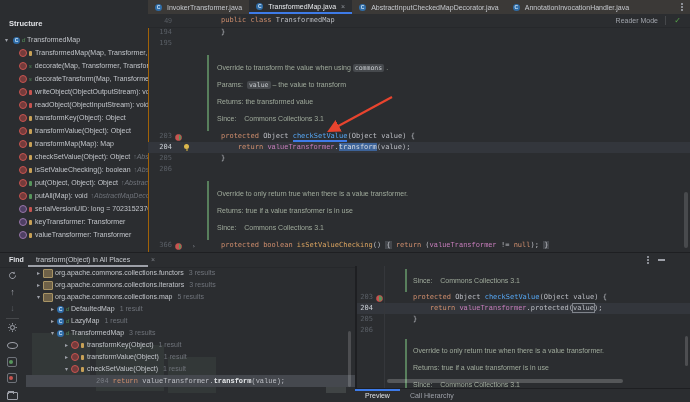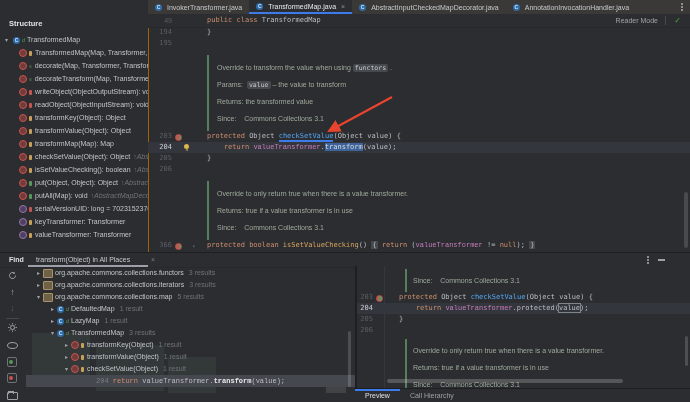--- a/index.html
+++ b/index.html
@@ -42,21 +42,21 @@
   #rm-divider{position:absolute;right:24px;top:2px;width:1px;height:9px;background:#46484B;}
   #rm-check{position:absolute;right:9px;top:0;color:#57A64A;font-size:8px;}
 
   
   .rows{position:absolute;overflow:hidden;}
   #editor-rows{left:0;top:27px;width:558px;height:225px;}
   .code-row{position:relative;height:11px;line-height:11px;font-family:"DejaVu Sans Mono",monospace;}
   .code-row.current{background:#33363C;}
   .gnum{position:absolute;left:4px;width:20px;text-align:right;color:#5A5F66;}
   .current .gnum{color:#CBD0D6;}
-  .code-text{position:absolute;white-space:pre;}
+  .code-text{position:absolute;white-space:pre;margin-left:14px;}
   #editor-rows .code-text{left:59px;}
   .gut-ic{position:absolute;}
   .ic-override{left:27px;top:2.5px;width:5px;height:5px;border-radius:50%;border:1px solid #C75450;background:linear-gradient(90deg,#C75450 50%,#57965C 50%);}
   .ic-bulb{left:36px;top:2px;width:5px;height:5px;border-radius:50%;background:#D9B64C;}
   .ic-bulb::after{content:"";position:absolute;left:1.5px;top:5px;width:2px;height:2px;background:#8A7A40;}
   .fold-arrow{position:absolute;left:44px;color:#9DA0A8;font-size:6px;top:0;}
   .doc-block{border-left:2px solid #587F5C;}
   #editor-rows .doc-block{margin:6px 0 0 59px;padding:4px 0 4px 8px;}
   .doc-line{height:17px;line-height:17px;white-space:pre;font-family:"Liberation Sans","DejaVu Sans",sans-serif;}
 
@@ -188,21 +188,21 @@
     <div id="editor-rows" class="rows">
         <div class="code-row">
           <span class="gnum">194</span>
           <span class="code-text"><span class="tk p">}</span></span>
         </div>
         <div class="code-row">
           <span class="gnum">195</span>
           <span class="code-text"></span>
         </div>
         <div class="doc-block">
-          <div class="doc-line"><span class="tk d">Override to transform the value when using </span><span class="tk chip">functors</span><span class="tk d"> .</span></div>
+          <div class="doc-line"><span class="tk d">Override to transform the value when using </span><span class="tk chip">commons</span><span class="tk d"> .</span></div>
           <div class="doc-line"><span class="tk d">Params:  </span><span class="tk chip">value</span><span class="tk d"> – the value to transform</span></div>
           <div class="doc-line"><span class="tk d">Returns: the transformed value</span></div>
           <div class="doc-line"><span class="tk d">Since:    Commons Collections 3.1</span></div>
         </div>
         <div class="code-row">
           <span class="gnum">203</span>
           <span class="gut-ic ic-override"></span>
           <span class="code-text"><span class="tk k">protected </span><span class="tk p">Object </span><span class="tk mu">checkSetValue</span><span class="tk p">(Object value) {</span></span>
         </div>
         <div class="code-row current">

